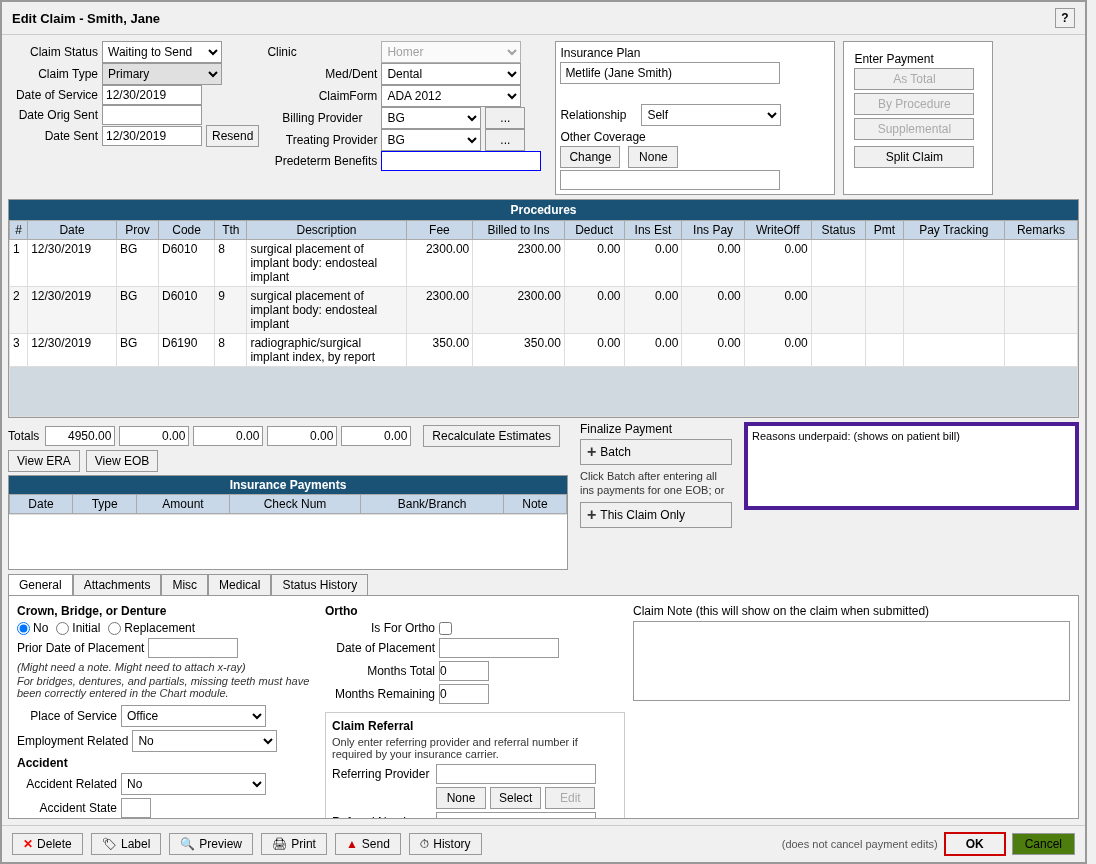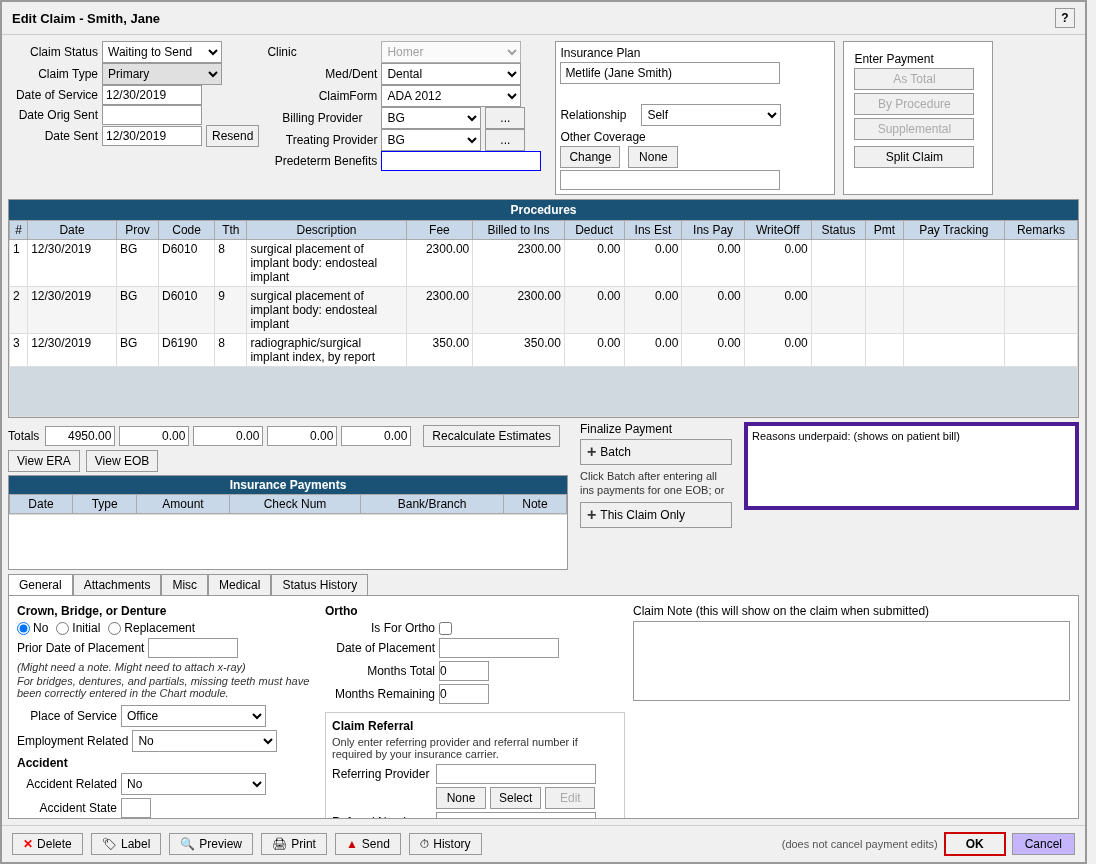--- a/index.html
+++ b/index.html
@@ -97,21 +97,21 @@
     .referral-btns { display: flex; gap: 4px; margin-left: 104px; margin-bottom: 3px; }
     
     
     .action-bar { background: #f0f0f0; border-top: 1px solid #ccc; padding: 6px 10px; display: flex; align-items: center; gap: 8px; }
     .action-bar-right { margin-left: auto; display: flex; align-items: center; gap: 6px; }
     .cancel-note { font-size: 11px; color: #555; text-align: right; }
     
     .btn-delete { background: #f0f0f0; border: 1px solid #999; padding: 3px 10px; cursor: pointer; display: flex; align-items: center; gap: 4px; }
     .btn-action { background: #f0f0f0; border: 1px solid #999; padding: 3px 10px; cursor: pointer; display: flex; align-items: center; gap: 4px; }
     .btn-ok { background: #f0f0f0; border: 2px solid #cc0000; padding: 3px 20px; cursor: pointer; font-weight: bold; }
-    .btn-cancel { background: #c4b5fd; border: 1px solid #999; padding: 3px 12px; cursor: pointer; }
+    .btn-cancel { background: #4d7c0f; border: 1px solid #999; padding: 3px 12px; cursor: pointer; }
     
     .x-icon { color: red; font-weight: bold; }
     .arrow-icon { color: #cc0000; font-weight: bold; }
     
     .predeterm-input { background: white; border: 1px solid blue; width: 160px; height: 20px; }
     .ortho-row { display: flex; align-items: center; gap: 4px; margin-bottom: 3px; }
     .ortho-label-right { min-width: 110px; text-align: right; }
     .ortho-input { background: white; border: 1px solid #999; height: 20px; width: 120px; }
     .ortho-num-input { background: white; border: 1px solid #999; height: 20px; width: 50px; }
     

